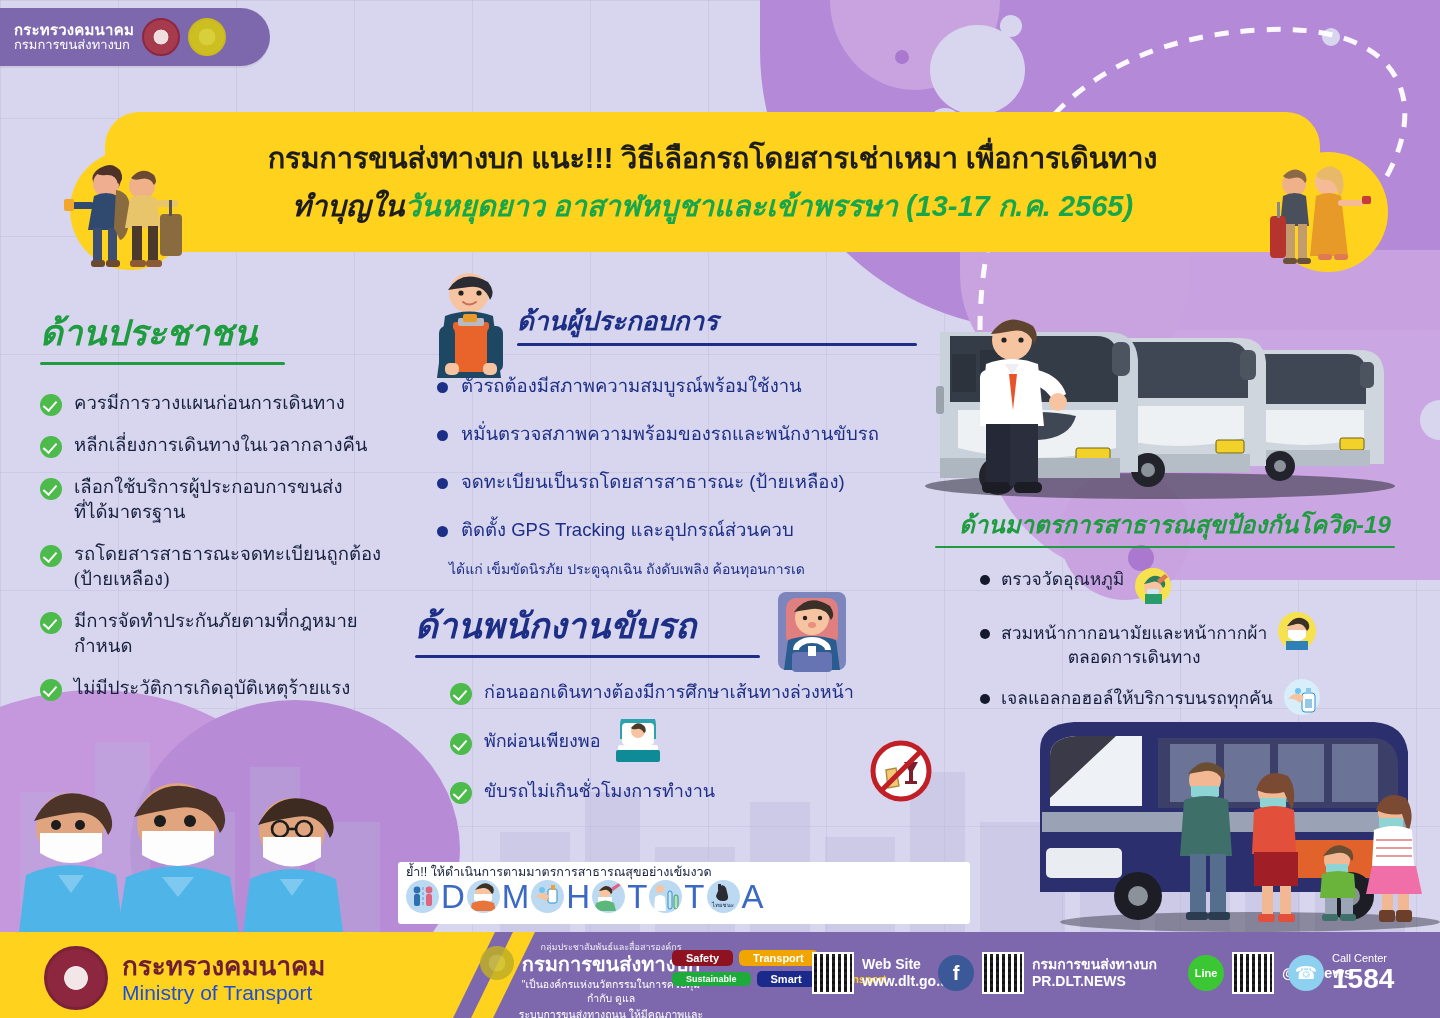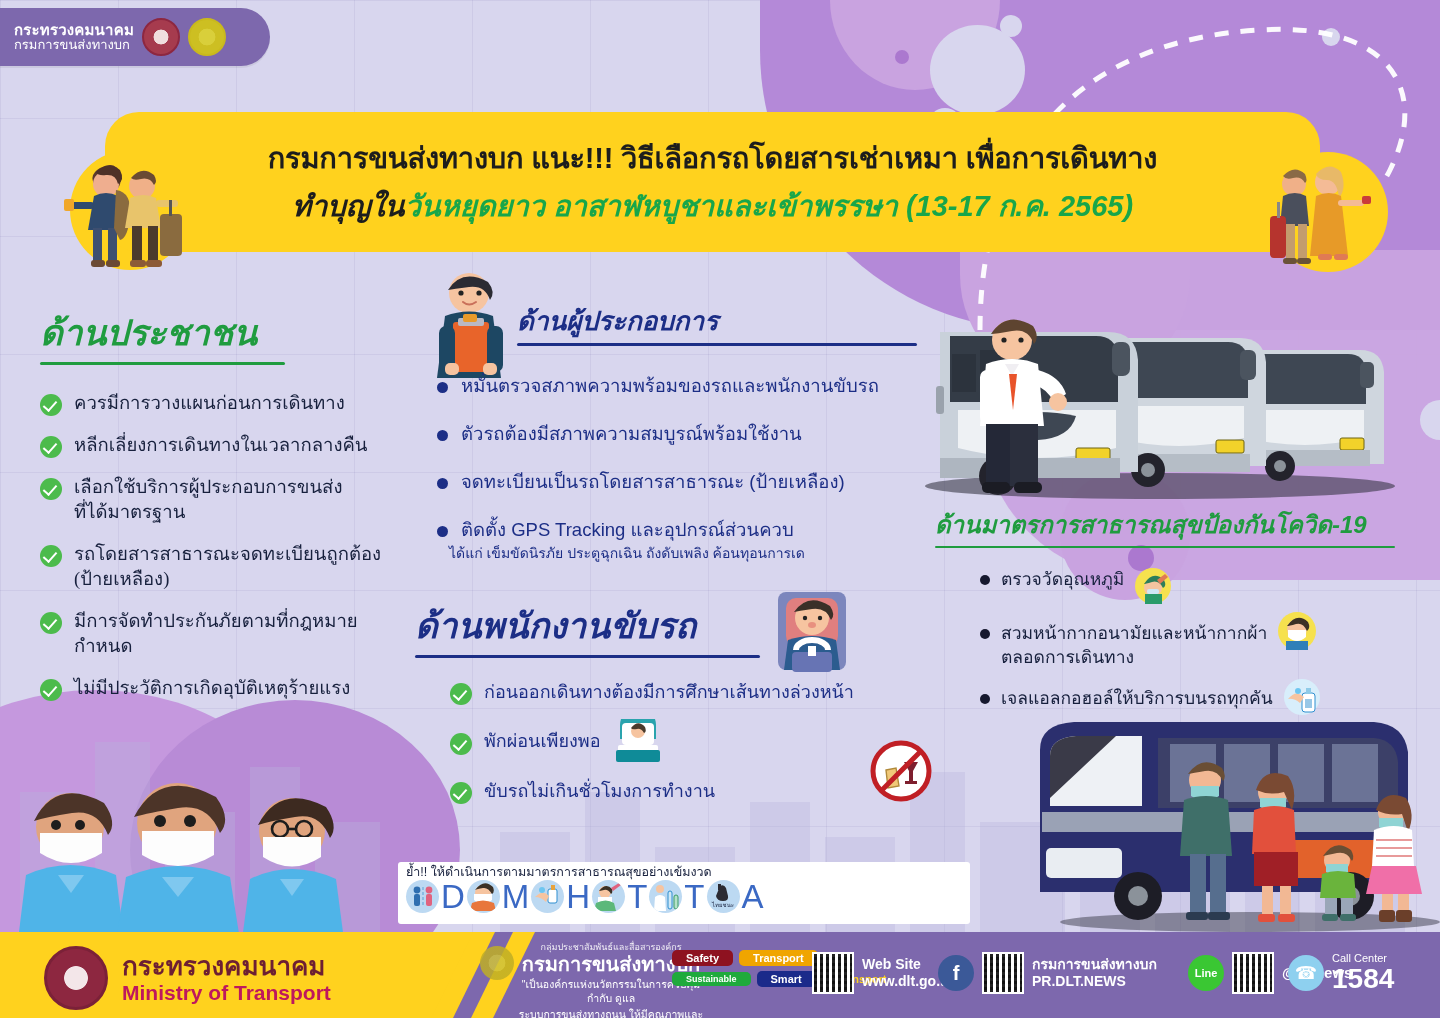--- a/index.html
+++ b/index.html
@@ -99,21 +99,21 @@
 
   
   #sec-drivers{position:absolute;left:415px;top:598px;width:540px;}
   #sec-drivers .sec-head{font-size:35px;color:#1c2e86;}
   #sec-drivers .sec-rule{background:#1c2e86;width:345px;}
   #sec-drivers ul{list-style:none;margin:22px 0 0 35px;padding:0;}
   #sec-drivers li{display:flex;gap:12px;align-items:center;margin-bottom:14px;}
   #sec-drivers .txt{font-size:18px;color:#1c2e86;line-height:1.3;}
 
   
-  #sec-covid{position:absolute;left:935px;top:505px;width:480px;}
+  #sec-covid{position:absolute;left:935px;top:505px;width:480px;text-align:center;}
   #sec-covid .sec-head{font-size:24px;color:#1f9c3f;}
   #sec-covid .sec-rule{background:#1f9c3f;width:460px;height:2px;}
   #sec-covid ul{list-style:none;margin:20px 0 0 45px;padding:0;}
   #sec-covid li{display:flex;gap:11px;align-items:flex-start;margin-bottom:18px;}
   #sec-covid .txt{font-size:17.5px;color:#17203d;line-height:1.35;}
   .dotb{width:10px;height:10px;border-radius:50%;background:#16182e;flex:0 0 auto;margin-top:7px;}
 
   .ill{flex:0 0 auto;}
 
   
@@ -129,21 +129,21 @@
   #footer{position:absolute;left:0;bottom:0;width:1440px;height:86px;background:#ffd21e;overflow:hidden;}
   .foot-purple{position:absolute;left:432px;top:0;width:1008px;height:86px;background:#7d68ad;
      clip-path:polygon(42px 0, 1008px 0, 1008px 86px, 0 86px);}
   .foot-stripe{position:absolute;top:0;width:22px;height:86px;background:#ffd21e;
      transform:skewX(-26deg);}
   .mot{position:absolute;left:44px;top:14px;display:flex;align-items:center;gap:14px;}
   .mot .seal2{width:58px;height:58px;border-radius:50%;
      background:radial-gradient(circle at 50% 50%,#f3e6e9 0 28%,#8d2740 30% 100%);
      border:3px solid #7b2138;}
   .mot .m1{font-size:26px;font-weight:bold;color:#6d1f33;line-height:1.1;}
-  .mot .m2{font-size:21px;font-weight:bold;color:#be185d;line-height:1.1;}
+  .mot .m2{font-size:21px;font-weight:normal;color:#1d4ed8;line-height:1.1;}
 
   .dlt-block{position:absolute;left:480px;top:8px;color:#fff;text-align:center;width:215px;}
   .dlt-block .d0{font-size:9px;opacity:.9;}
   .dlt-block .d1{font-size:20px;font-weight:bold;line-height:1.05;}
   .dlt-block .d2{font-size:10.5px;line-height:1.35;margin-top:2px;}
   .dlt-seal{position:absolute;left:480px;top:14px;width:34px;height:34px;border-radius:50%;
      background:radial-gradient(circle at 50% 50%,#cfc23a 0 34%,#bfae25 36% 100%);opacity:.85;}
 
   .tags{position:absolute;left:672px;top:18px;width:120px;}
   .tagrow{display:flex;gap:6px;margin-bottom:5px;align-items:center;}
@@ -327,31 +327,31 @@
     <rect x="20" y="95" width="14" height="12" rx="5" fill="#f6c4a0"></rect>
     <rect x="58" y="95" width="14" height="12" rx="5" fill="#f6c4a0"></rect>
   </svg>
 
   <div id="sec-operators">
     <div class="sec-head">ด้านผู้ประกอบการ</div>
     <div class="sec-rule"></div>
     <ul>
       <li>
           <span class="dot"></span>
+          <span class="txt">ตัวรถต้องมีสภาพความสมบูรณ์พร้อมใช้งาน</span>
+        </li>
+      <li>
+          <span class="dot"></span>
           <span class="txt">หมั่นตรวจสภาพความพร้อมของรถและพนักงานขับรถ</span>
-        </li>
-      <li>
-          <span class="dot"></span>
-          <span class="txt">ตัวรถต้องมีสภาพความสมบูรณ์พร้อมใช้งาน</span>
         </li>
       <li>
           <span class="dot"></span>
           <span class="txt">จดทะเบียนเป็นรถโดยสารสาธารณะ (ป้ายเหลือง)</span>
         </li>
-      <li style="margin-bottom:2px">
+      <li style="margin-bottom:18px">
           <span class="dot"></span>
           <span class="txt">ติดตั้ง GPS Tracking และอุปกรณ์ส่วนควบ</span>
         </li>
     </ul>
     <div class="sub" style="margin-left:24px;margin-top:-2px;">ได้แก่ เข็มขัดนิรภัย ประตูฉุกเฉิน ถังดับเพลิง ค้อนทุอนการเด</div>
   </div>
 
   <svg style="position:absolute;left:772px;top:588px;width:80px;height:86px" viewBox="0 0 80 86">
     <rect x="6" y="4" width="68" height="78" rx="8" fill="#7c86bd"></rect>
     <rect x="14" y="10" width="52" height="48" rx="10" fill="#e07f7f"></rect>

